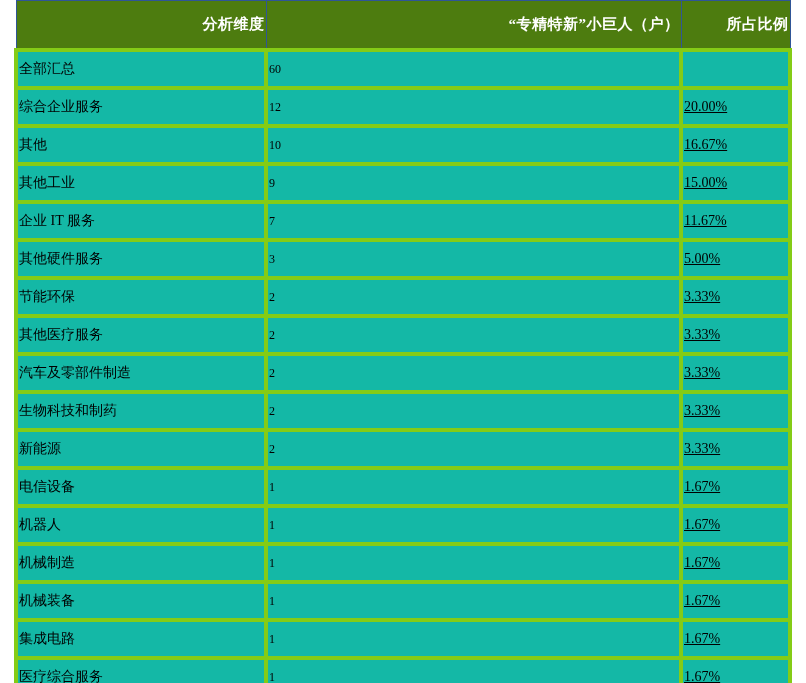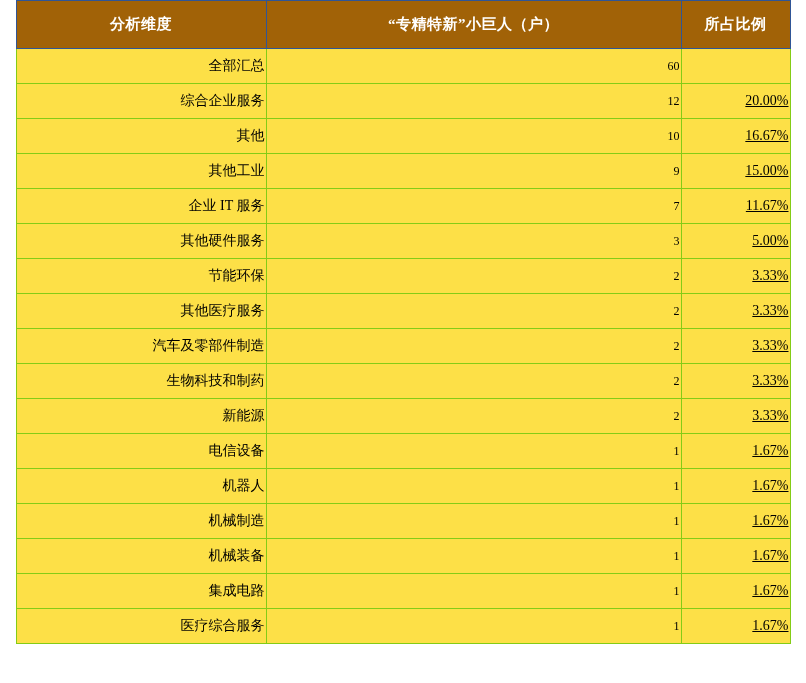--- a/index.html
+++ b/index.html
@@ -21,37 +21,37 @@
     border-collapse: collapse;
     width: 774px;
     margin: 0 auto;
     table-layout: fixed;
   }
   table.stats col.c0 { width: 250px; }
   table.stats col.c1 { width: 415px; }
   table.stats col.c2 { width: 109px; }
 
   table.stats thead th {
-    background: #a16207;
+    background: #4d7c0f;
     color: #ffffff;
     font-weight: bold;
     font-size: 15px;
     height: 45px;
-    text-align: center;
+    text-align: right;
     vertical-align: middle;
     border: 1px solid #2F5597;
     letter-spacing: 0.5px;
   }
   table.stats tbody td {
-    border: 1px solid #84cc16;
+    border: 4px solid #84cc16;
     height: 32px;
-    text-align: right;
+    text-align: left;
     vertical-align: middle;
     font-size: 14px;
-    background: #fde047;
+    background: #14b8a6;
   }
   table.stats tbody td.label {
     font-size: 14px;
   }
   table.stats tbody td.num {
     font-size: 12px;
   }
   table.stats tbody td.pct {
     font-size: 14px;
     text-decoration: underline;

